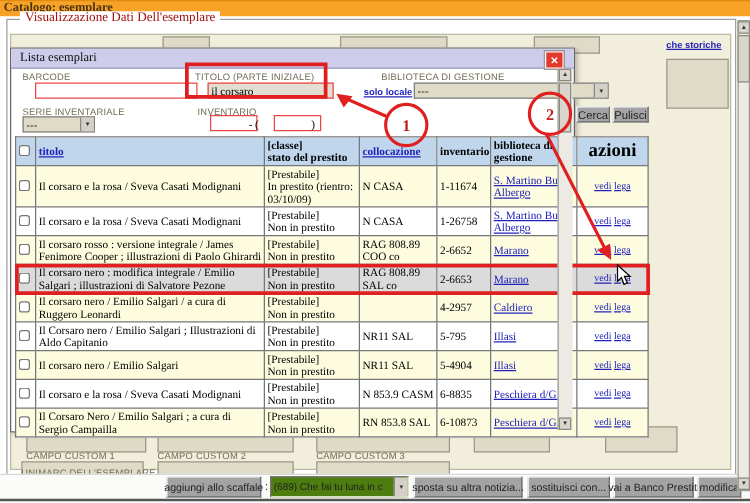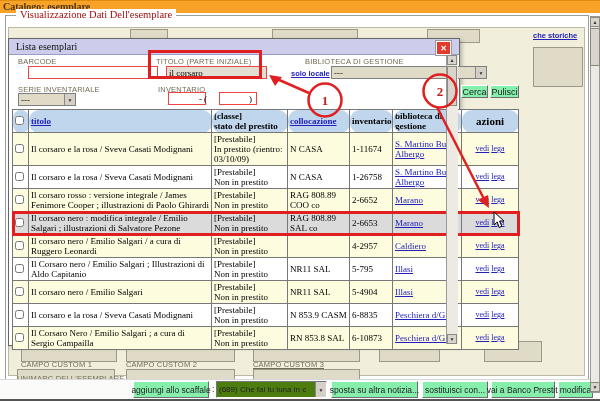--- a/index.html
+++ b/index.html
@@ -21,21 +21,21 @@
 
   .label{font:7.5px "Liberation Sans",sans-serif;color:#716C55;letter-spacing:.2px;white-space:nowrap;}
   .input{background:#fff;border:1px solid #ef4444;font:9px "Liberation Serif",serif;
          padding:0 2px;box-sizing:border-box;margin-left:10px;}
   .input.gray{background:#E2DFD2;}
   .selectbox{background:#DFDBC6;border:1px solid #7E7E7E;display:flex;align-items:center;
          font:9px "Liberation Sans",sans-serif;color:#222;box-sizing:border-box;padding-left:2px;cursor:pointer;}
   .selectbox .grow{flex:1;overflow:hidden;white-space:nowrap;}
   .arw{width:10px;align-self:stretch;background:#D4D0C8;border-left:1px solid #888;
        font-size:5px;display:flex;align-items:center;justify-content:center;color:#333;}
-  .btn{background:#86efac;border:1px solid;border-color:#FDFDFD #6E6E6E #6E6E6E #FDFDFD;
+  .btn{background:#a3a3a3;border:1px solid;border-color:#FDFDFD #6E6E6E #6E6E6E #FDFDFD;
        font:9px "Liberation Sans",sans-serif;color:#222;display:flex;align-items:center;
        justify-content:center;box-sizing:border-box;cursor:pointer;white-space:nowrap;}
   .btn.sm{font:8.5px "Liberation Sans",sans-serif;}
 
   a{color:#2222BB;text-decoration:underline;cursor:pointer;}
   .link-sm{font:bold 7.5px "Liberation Sans",sans-serif;}
 
   
   .modal{left:8px;top:38px;width:452px;height:308px;background:#fff;border:1px solid #666;
          box-shadow:2px 2px 4px rgba(0,0,0,.25);z-index:10;}
@@ -48,21 +48,21 @@
   .modal-scroll{position:absolute;right:1px;top:16px;bottom:1px;width:11px;background:#ECEAE2;
          border-left:1px solid #999;}
   .scroll-arrow{position:absolute;left:0;width:10px;height:10px;background:#D9D5CC;border:1px solid #8C8A7E;
          font-size:5px;color:#333;display:flex;align-items:center;justify-content:center;cursor:pointer;box-sizing:border-box;}
   .scroll-thumb{position:absolute;left:0;width:10px;background:#D9D5CC;border:1px solid #8C8A7E;box-sizing:border-box;cursor:pointer;}
 
   
   #esemplari-table{border-collapse:collapse;table-layout:fixed;font:9px "Liberation Serif",serif;background:#fff;}
   #esemplari-table td,#esemplari-table th{border:1px solid #777;padding:1px 2px;vertical-align:middle;
         line-height:10px;overflow:hidden;text-align:left;}
-  #esemplari-table th{background:#BFD6EC;font-weight:bold;border-radius:10px;}
+  #esemplari-table th{background:#BFD6EC;font-weight:bold;}
   tr.odd{background:#FDFCDE;} tr.even{background:#fff;}
   tr.selected{background:#DBDBDB;outline:3px solid #E02020;outline-offset:-2px;}
   .c-az{text-align:center !important;font-size:8px;}
   .classe{}
 
   
   .win-scroll{left:590px;top:16px;width:10px;height:377px;background:#ECEAE2;border:1px solid #999;z-index:8;}
 
   
   .toolbar{left:0;top:379px;width:600px;height:21px;background:#FBFBF9;border-top:1px solid #D8D8D8;z-index:7;}
@@ -94,21 +94,21 @@
   <div class="abs tan-box" style="left:533px;top:47px;width:50px;height:40px;"></div>
   <a class="abs link-sm" style="left:533px;top:31px;">che storiche</a>
 
   <div class="abs tan-box" style="left:21px;top:341px;width:96px;height:21px;"></div>
   <div class="abs tan-box" style="left:126px;top:341px;width:109px;height:21px;"></div>
   <div class="abs tan-box" style="left:253px;top:341px;width:107px;height:21px;"></div>
   <div class="abs tan-box" style="left:379px;top:341px;width:61px;height:21px;"></div>
   <div class="abs tan-box" style="left:484px;top:341px;width:58px;height:21px;"></div>
   <div class="abs label" style="left:21px;top:360px;">CAMPO CUSTOM 1</div>
   <div class="abs label" style="left:126px;top:360px;">CAMPO CUSTOM 2</div>
-  <div class="abs label" style="left:253px;top:360px;text-decoration:underline;">CAMPO CUSTOM 3</div>
+  <div class="abs label" style="left:253px;top:360px;">CAMPO CUSTOM 3</div>
   <div class="abs tan-box" style="left:17px;top:369px;width:98px;height:20px;"></div>
   <div class="abs tan-box" style="left:126px;top:369px;width:109px;height:20px;"></div>
   <div class="abs tan-box" style="left:253px;top:369px;width:107px;height:20px;"></div>
   <div class="abs label" style="left:17px;top:374px;">UNIMARC DELL'ESEMPLARE</div>
 
   <div class="abs modal">
     <div class="modal-titlebar">
       <span>Lista esemplari</span>
     </div>
     <div class="modal-close">✕</div>
@@ -151,21 +151,21 @@
         <tr>
           <th><input type="checkbox" style="width: 9px; height: 9px; margin: 0px;"></th>
           <th><a style="font-weight:bold;">titolo</a></th>
           <th>
             <div class="classe">[classe]</div>
             <div>stato del prestito</div>
           </th>
           <th><a style="font-weight:bold;">collocazione</a></th>
           <th>inventario</th>
           <th>biblioteca di gestione</th>
-          <th class="c-az" style="font-size:11px;">azioni</th>
+          <th class="c-az" style="font-size:15px;">azioni</th>
         </tr>
       </thead>
       <tbody>
           <tr class="odd">
     <td><input type="checkbox" style="width: 9px; height: 9px; margin: 0px;"></td>
     <td>Il corsaro e la rosa / Sveva Casati Modignani</td>
     <td>
       <div class="classe">[Prestabile]</div>
       <div>In prestito (rientro: 03/10/09)</div>
     </td>

